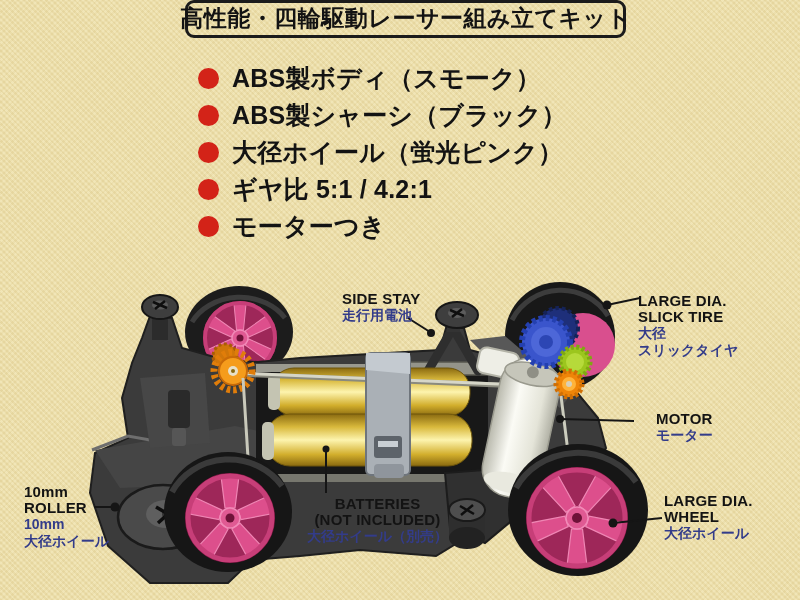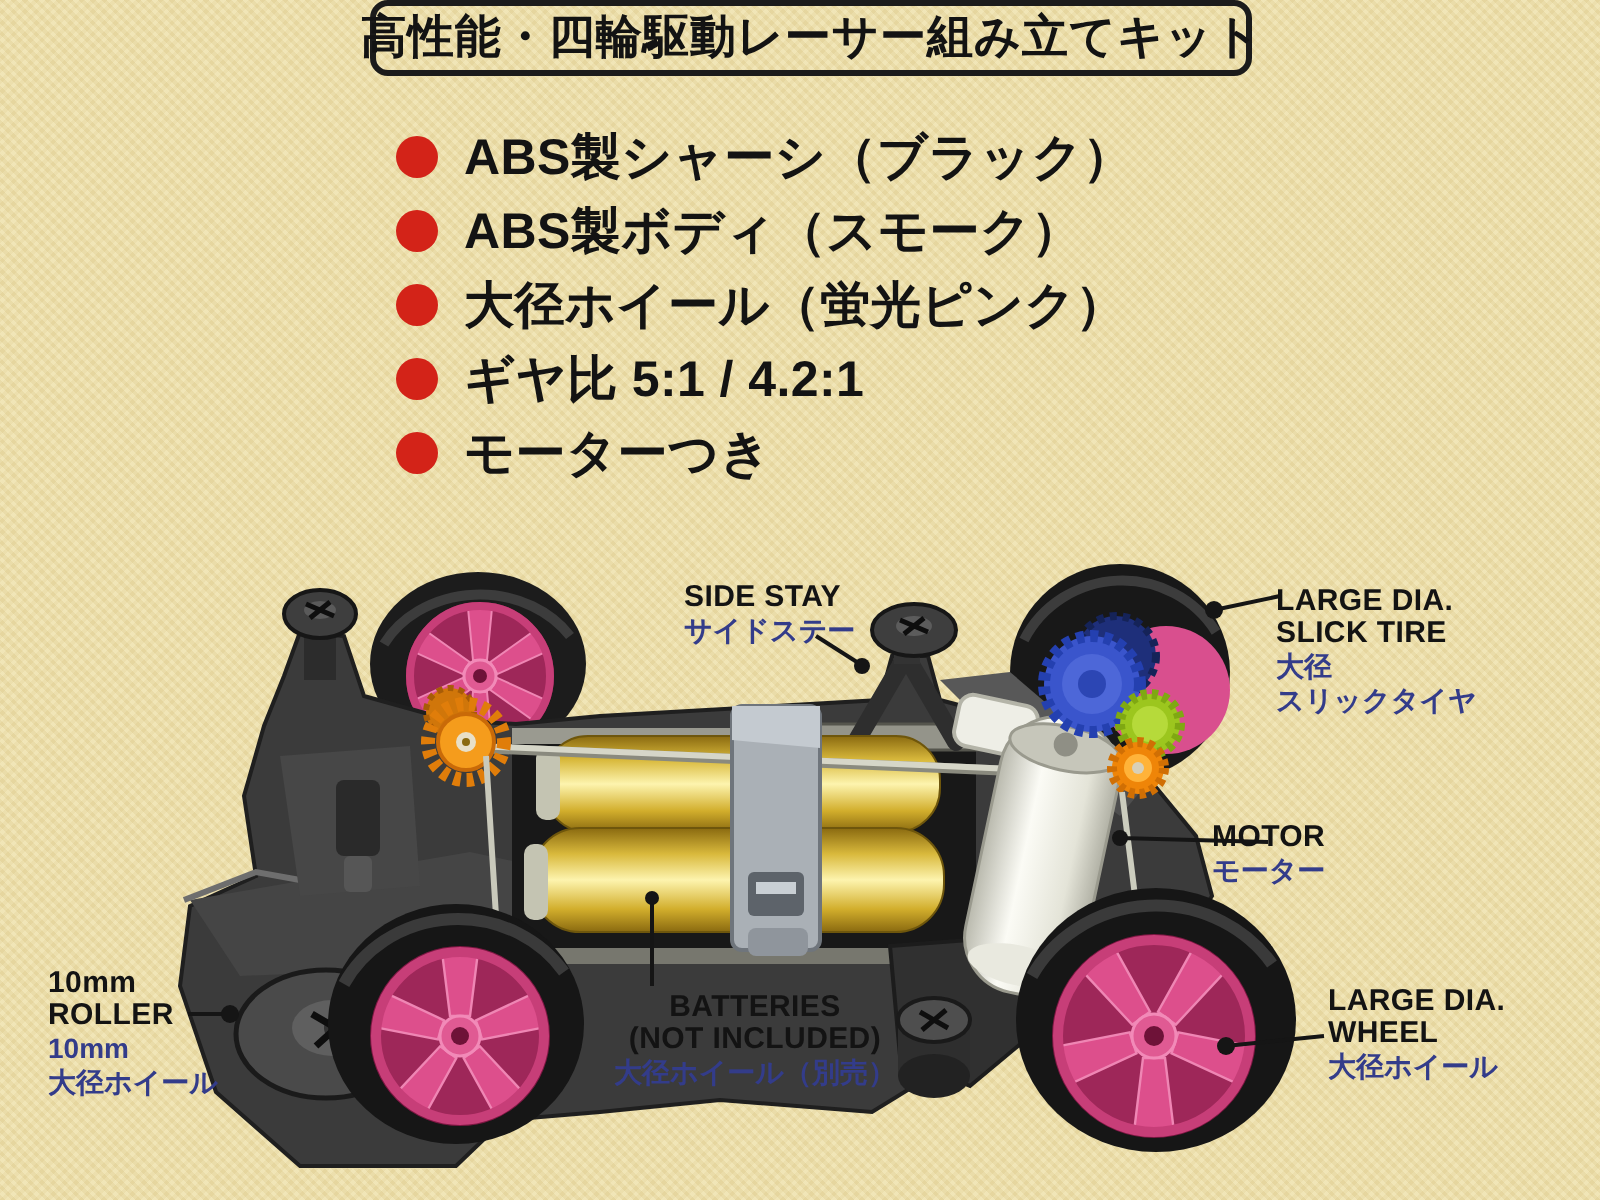--- a/index.html
+++ b/index.html
@@ -27,40 +27,40 @@
   .feature-row .ft{
     font-size:25px;font-weight:bold;color:#131313;white-space:nowrap;letter-spacing:0.2px;
   }
   .diagram{position:absolute;left:0;top:278px;width:800px;height:322px;padding-left:37px;}
   .diagram svg{position:absolute;left:0;top:0;}
   .dlabel{position:absolute;font-weight:bold;white-space:nowrap;}
   .dlabel .en{font-size:15px;line-height:16px;color:#131313;letter-spacing:0.2px;}
   .dlabel .ja{font-size:14px;line-height:17px;color:#333c8a;}
   .lbl-side-stay{left:342px;top:13px;}
   .lbl-slick-tire{left:638px;top:15px;}
-  .lbl-motor{left:606px;top:133px;}
+  .lbl-motor{left:656px;top:133px;}
   .lbl-roller{left:24px;top:206px;}
   .lbl-batteries{left:307px;top:218px;text-align:center;}
   .lbl-wheel{left:664px;top:215px;}
 </style>
 </head>
 <body>
 
 <div class="header-box">
   <span class="t">高性能・四輪駆動レーサー組み立てキット</span>
 </div>
 
 <div class="features">
   <div class="feature-row">
     <span class="bullet"></span>
+    <span class="ft">ABS製ボディ（スモーク）</span>
+  </div>
+  <div class="feature-row">
+    <span class="bullet"></span>
     <span class="ft">ABS製シャーシ（ブラック）</span>
-  </div>
-  <div class="feature-row">
-    <span class="bullet"></span>
-    <span class="ft">ABS製ボディ（スモーク）</span>
   </div>
   <div class="feature-row">
     <span class="bullet"></span>
     <span class="ft">大径ホイール（蛍光ピンク）</span>
   </div>
   <div class="feature-row">
     <span class="bullet"></span>
     <span class="ft">ギヤ比 5:1 / 4.2:1</span>
   </div>
   <div class="feature-row">
@@ -282,21 +282,21 @@
         </g>
     <g>
           <line x1="613" y1="245" x2="662" y2="240"></line>
           <circle cx="613" cy="245" r="4.5" stroke="none"></circle>
         </g>
   </g>
 </svg>
 
 <div class="dlabel lbl-side-stay">
   <div class="en">SIDE STAY</div>
-  <div class="ja">サイドステー</div>
+  <div class="ja">走行用電池</div>
 </div>
 <div class="dlabel lbl-slick-tire">
   <div class="en">LARGE DIA.</div>
   <div class="en">SLICK TIRE</div>
   <div class="ja">大径</div>
   <div class="ja">スリックタイヤ</div>
 </div>
 <div class="dlabel lbl-motor">
   <div class="en">MOTOR</div>
   <div class="ja">モーター</div>

